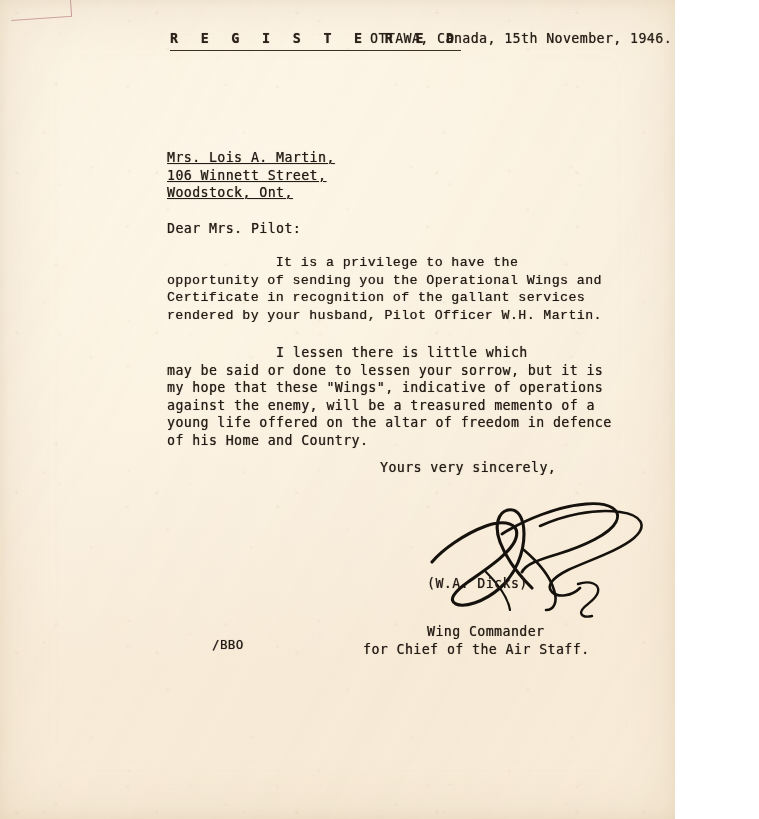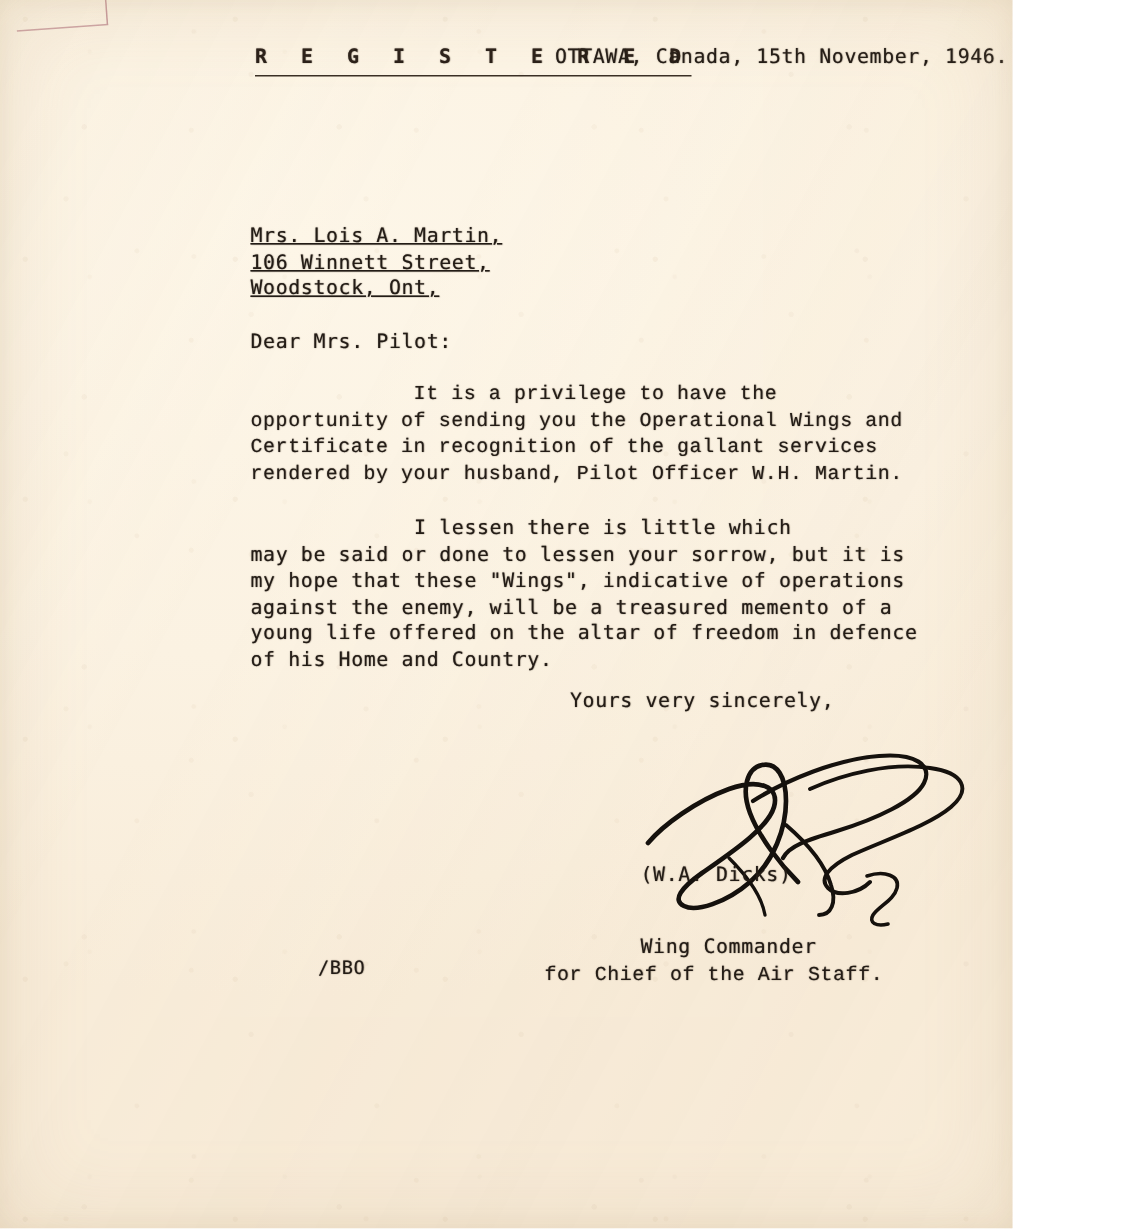--- a/index.html
+++ b/index.html
@@ -114,21 +114,21 @@
     left: 428px;
     top: 490px;
     width: 230px;
     height: 130px;
     pointer-events: none;
   }
   #signature-wrap svg { display: block; }
 
   #sigblock1 { left: 427px; top: 575px; }
   #sigblock2 { left: 427px; top: 623px; }
-  #sigblock3 { left: 363px; top: 641px; font-family: Liberation Mono, monospace; }
+  #sigblock3 { left: 363px; top: 641px; }
 
   #reference { left: 168px; top: 636px; font-size: 12.4px; margin-left: 44px; }
 </style>
 </head>
 <body>
 
 <div id="page">
 
   <div id="grain"></div>
   <div id="corner-mark"></div>

